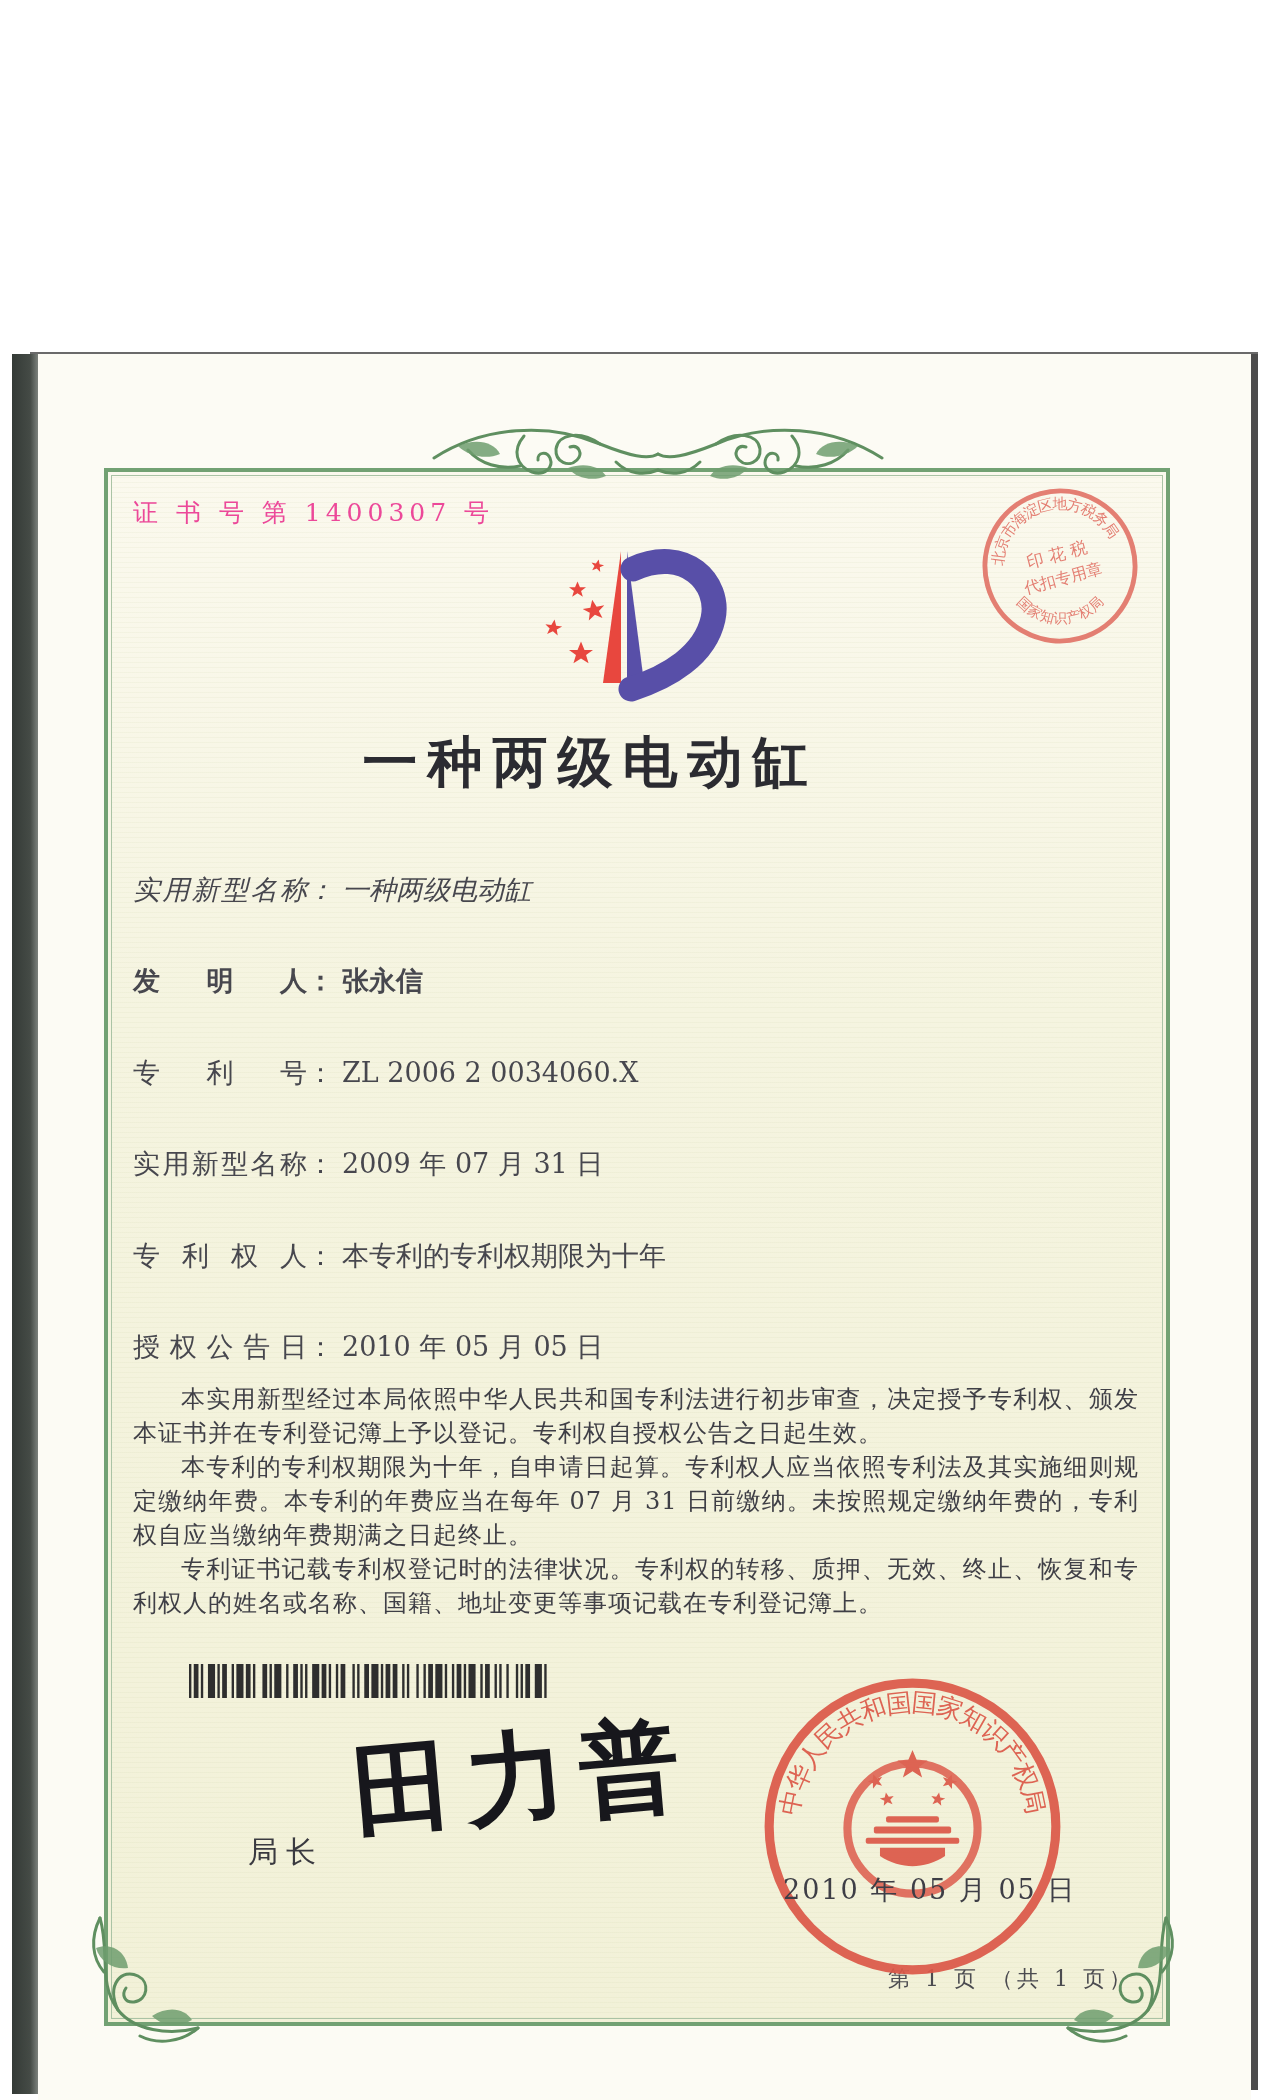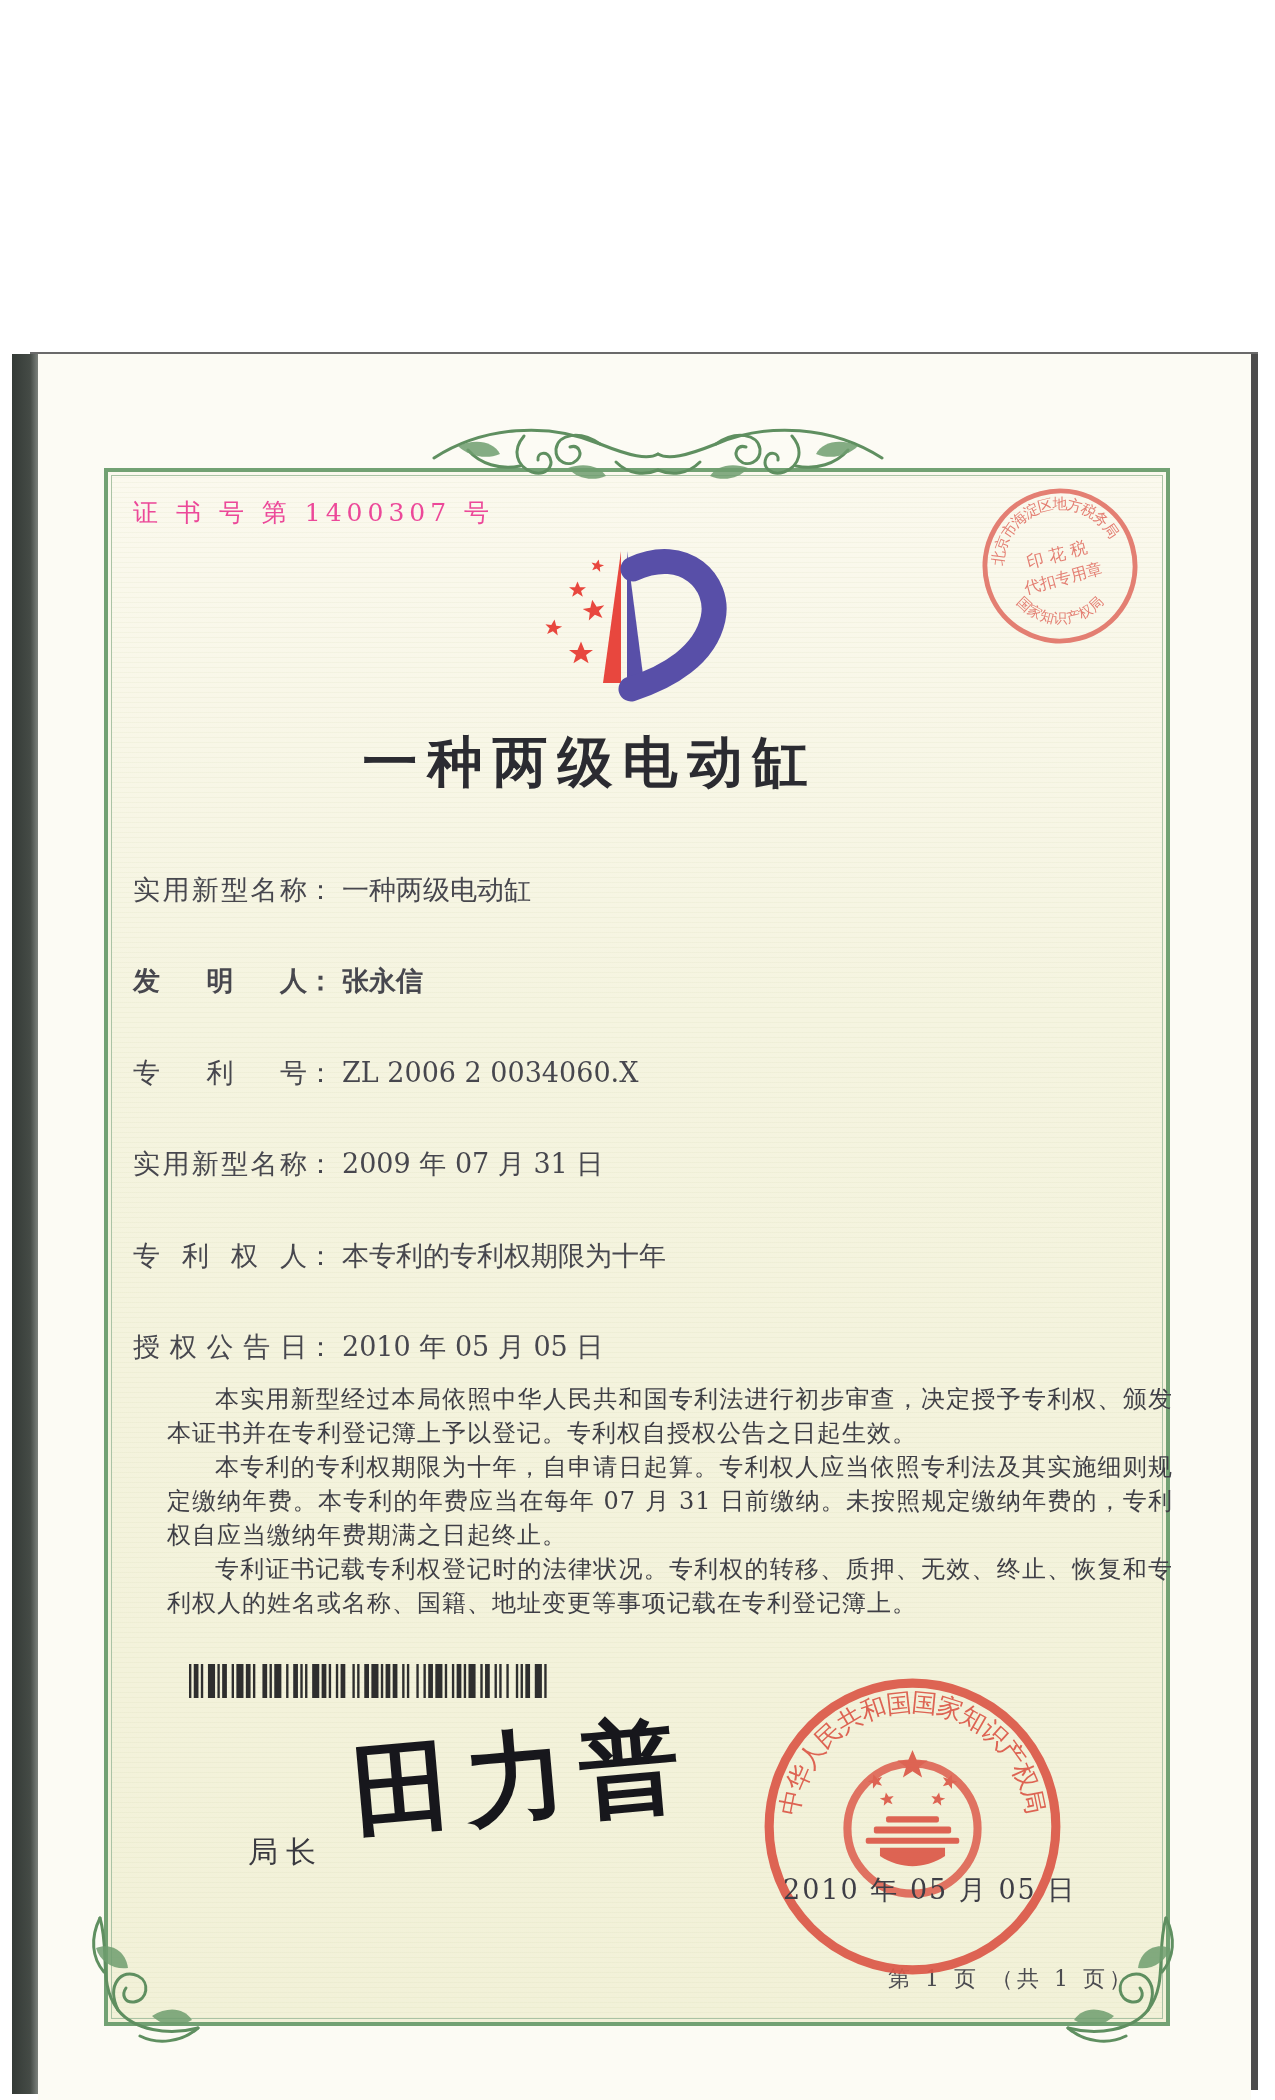--- a/index.html
+++ b/index.html
@@ -18,21 +18,21 @@
          background:repeating-linear-gradient(0deg,rgba(190,200,150,0.10) 0 1px,transparent 1px 5px);}
   .orn{position:absolute;}
   
   .cert-no{position:absolute;left:133px;top:496px;font-size:25px;letter-spacing:5px;color:#ec4899;}
   .title{position:absolute;left:105px;top:726px;width:970px;text-align:center;
          font-size:55px;font-weight:bold;letter-spacing:10px;color:#2b2b31;}
   .field{position:absolute;left:133px;font-size:27px;color:#47474e;white-space:nowrap;}
   .f-label{display:inline-block;width:174px;text-align:justify;text-align-last:justify;vertical-align:bottom;}
   .f-colon{margin-right:8px;}
   .paras{position:absolute;left:133px;top:1382px;width:1006px;font-size:24px;line-height:34px;
-         color:#3f3f46;letter-spacing:1px;text-align:justify;margin-left:34px;}
+         color:#3f3f46;letter-spacing:1px;text-align:justify;}
   .paras p{margin:0;text-indent:2em;}
   .sig-title{position:absolute;left:248px;top:1796px;font-size:30px;letter-spacing:8px;color:#3a3a40;margin-top:36px;}
   .sig-name{position:absolute;left:352px;top:1712px;font-size:100px;font-weight:600;color:#17171c;
             letter-spacing:14px;transform:rotate(-5deg);font-family:"DejaVu Sans","Liberation Sans",sans-serif;}
   .seal-date{position:absolute;left:783px;top:1872px;width:268px;font-size:27px;letter-spacing:2px;
              color:#3e3e46;z-index:6;white-space:nowrap;}
   .footer{position:absolute;left:60px;top:1964px;width:1075px;text-align:right;
           font-size:22px;letter-spacing:4px;color:#4b4b50;}
   svg{display:block;}
   .stamp{position:absolute;left:980px;top:486px;width:160px;height:160px;z-index:5;opacity:.85;}
@@ -136,21 +136,21 @@
       <text font-size="14" fill="#e06a5e" font-family="DejaVu Sans,sans-serif">
         <textPath href="#stArcBot" textLength="100" lengthAdjust="spacing">国家知识产权局</textPath>
       </text>
       <text x="80" y="74" text-anchor="middle" font-size="17" font-family="DejaVu Sans,sans-serif">印 花 税</text>
       <text x="80" y="98" text-anchor="middle" font-size="16" font-family="DejaVu Sans,sans-serif">代扣专用章</text>
     </g>
   </svg>
 
   <div class="title">一种两级电动缸</div>
 
-  <div class="field" style="top:872px;">
+  <div class="field" style="top:872px;font-style:italic;">
     <span class="f-label">实用新型名称</span><span class="f-colon">：</span><span>一种两级电动缸</span>
   </div>
   <div class="field" style="top:963px;font-weight:bold;">
     <span class="f-label">发明人</span><span class="f-colon">：</span><span>张永信</span>
   </div>
   <div class="field" style="top:1055px;">
     <span class="f-label">专利号</span><span class="f-colon">：</span><span>ZL 2006 2 0034060.X</span>
   </div>
   <div class="field" style="top:1146px;">
     <span class="f-label">实用新型名称</span><span class="f-colon">：</span><span>2009 年 07 月 31 日</span>

